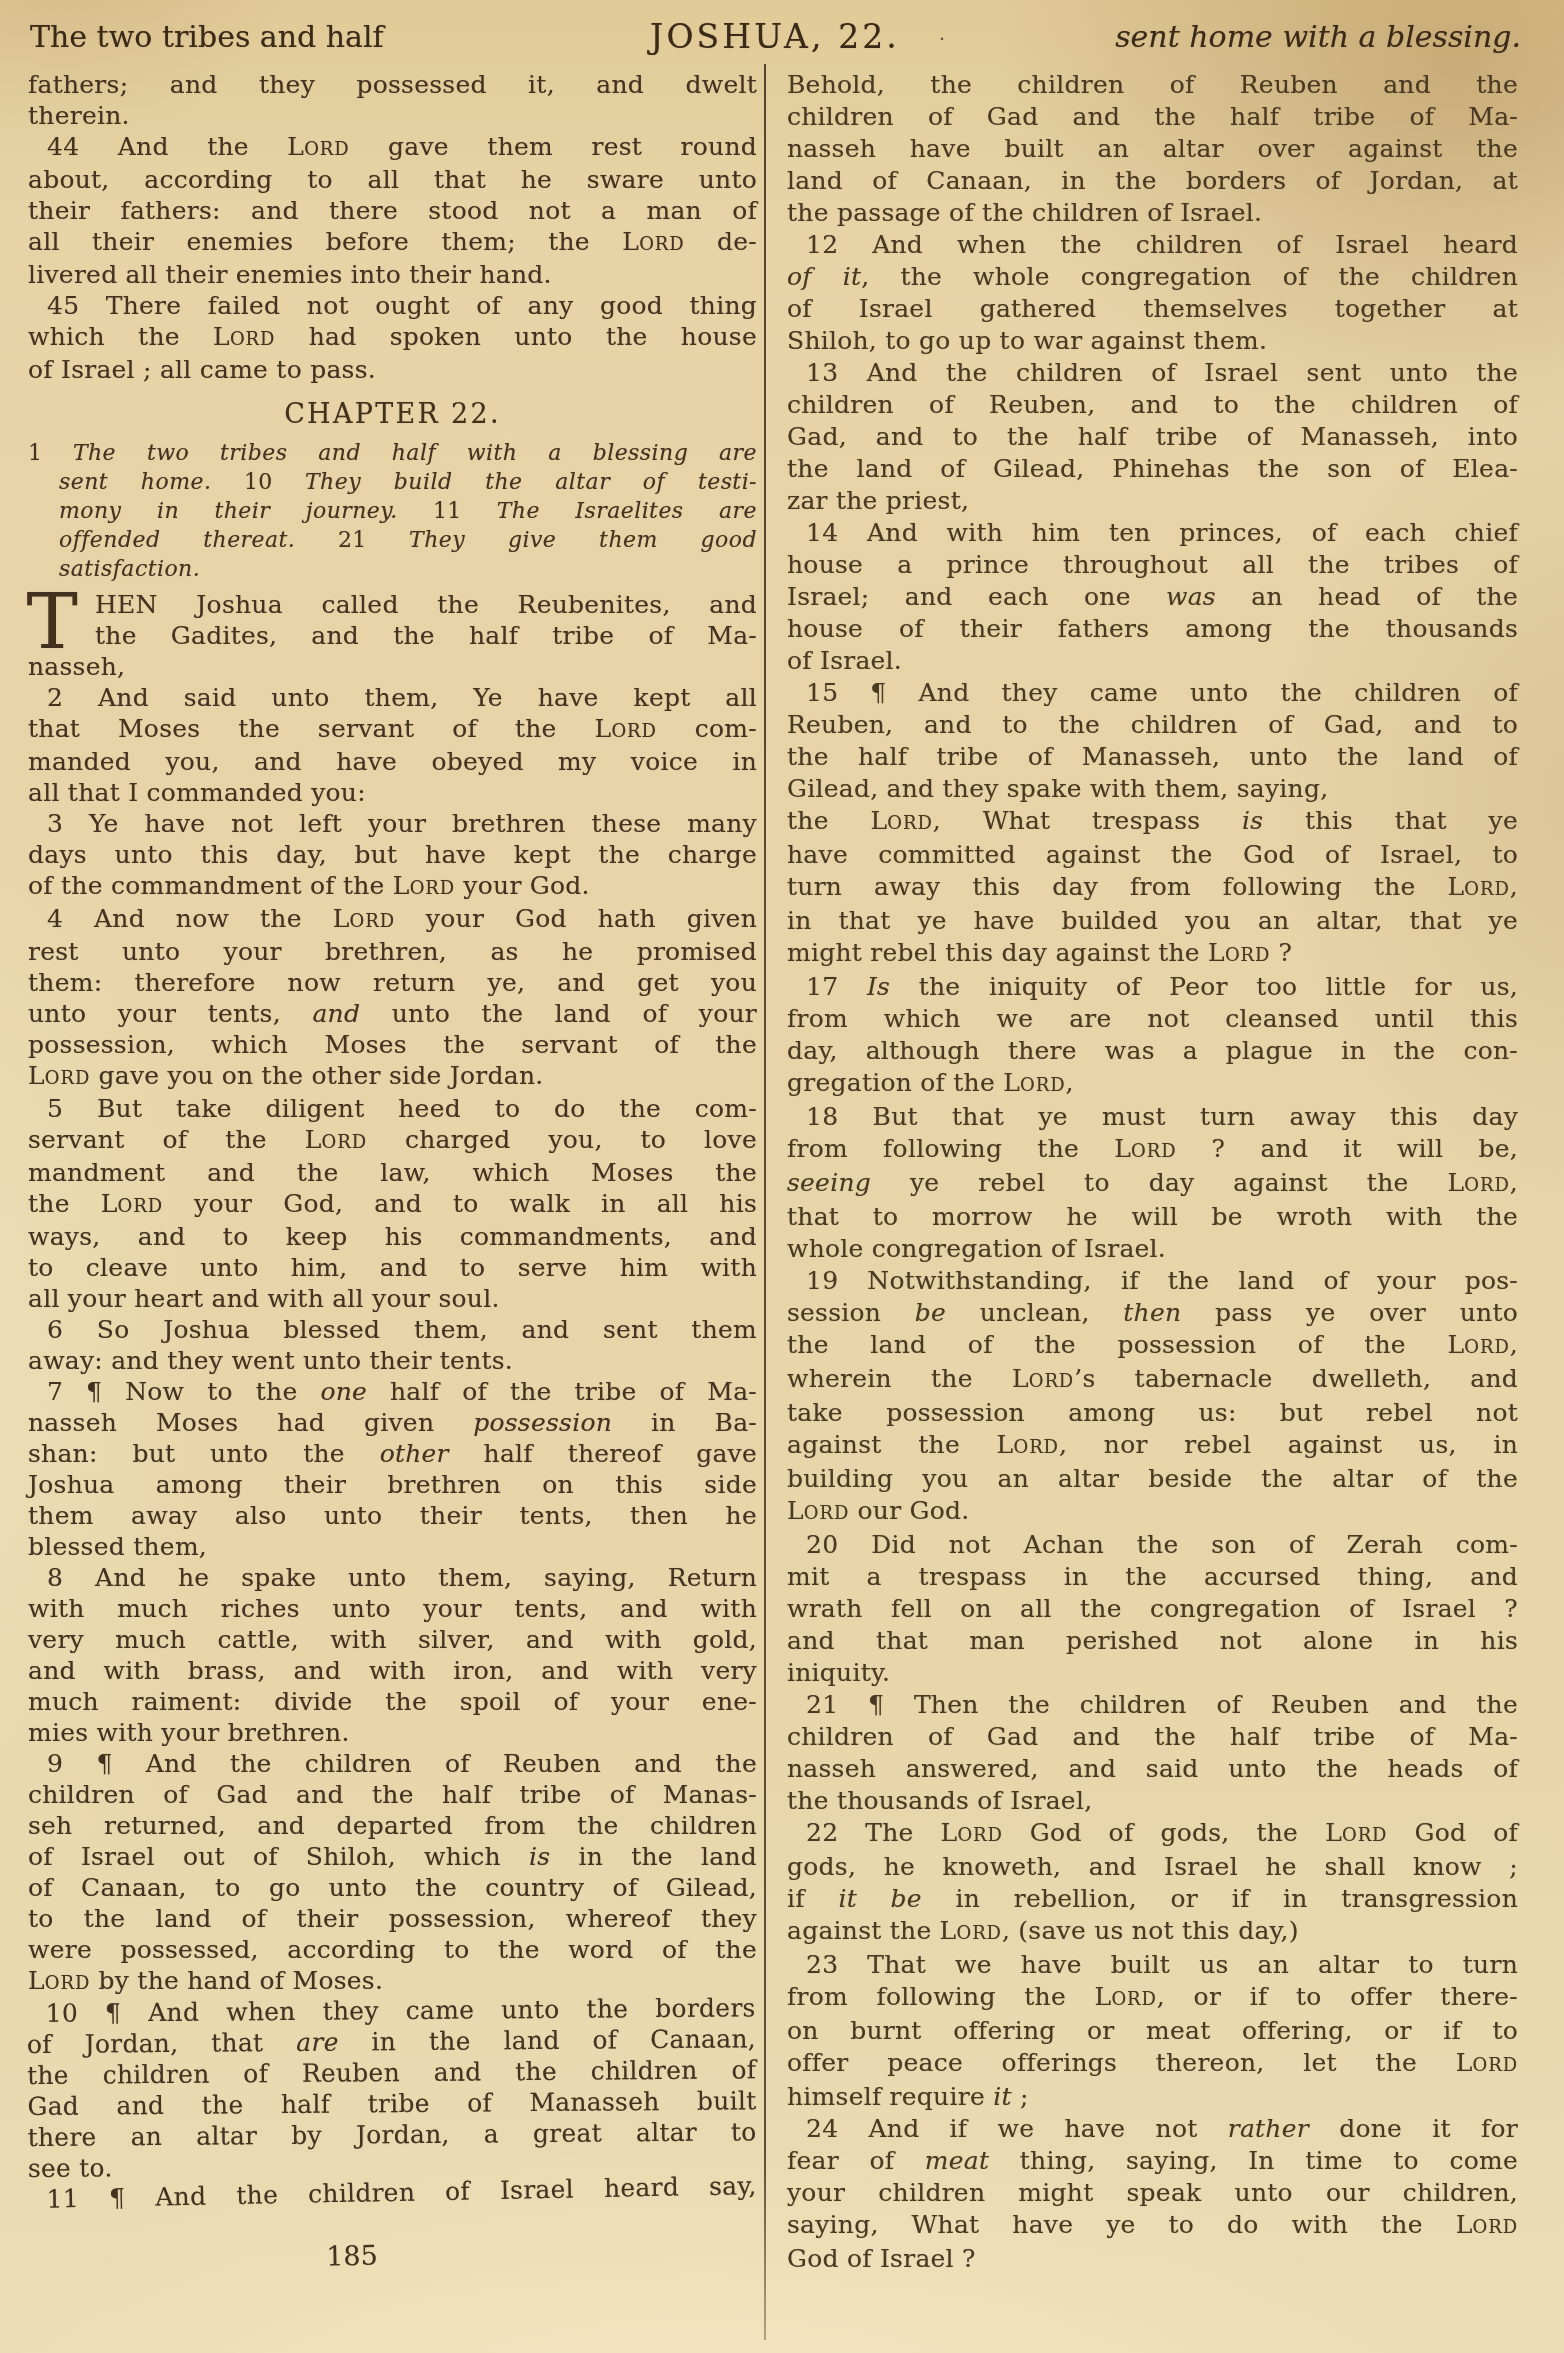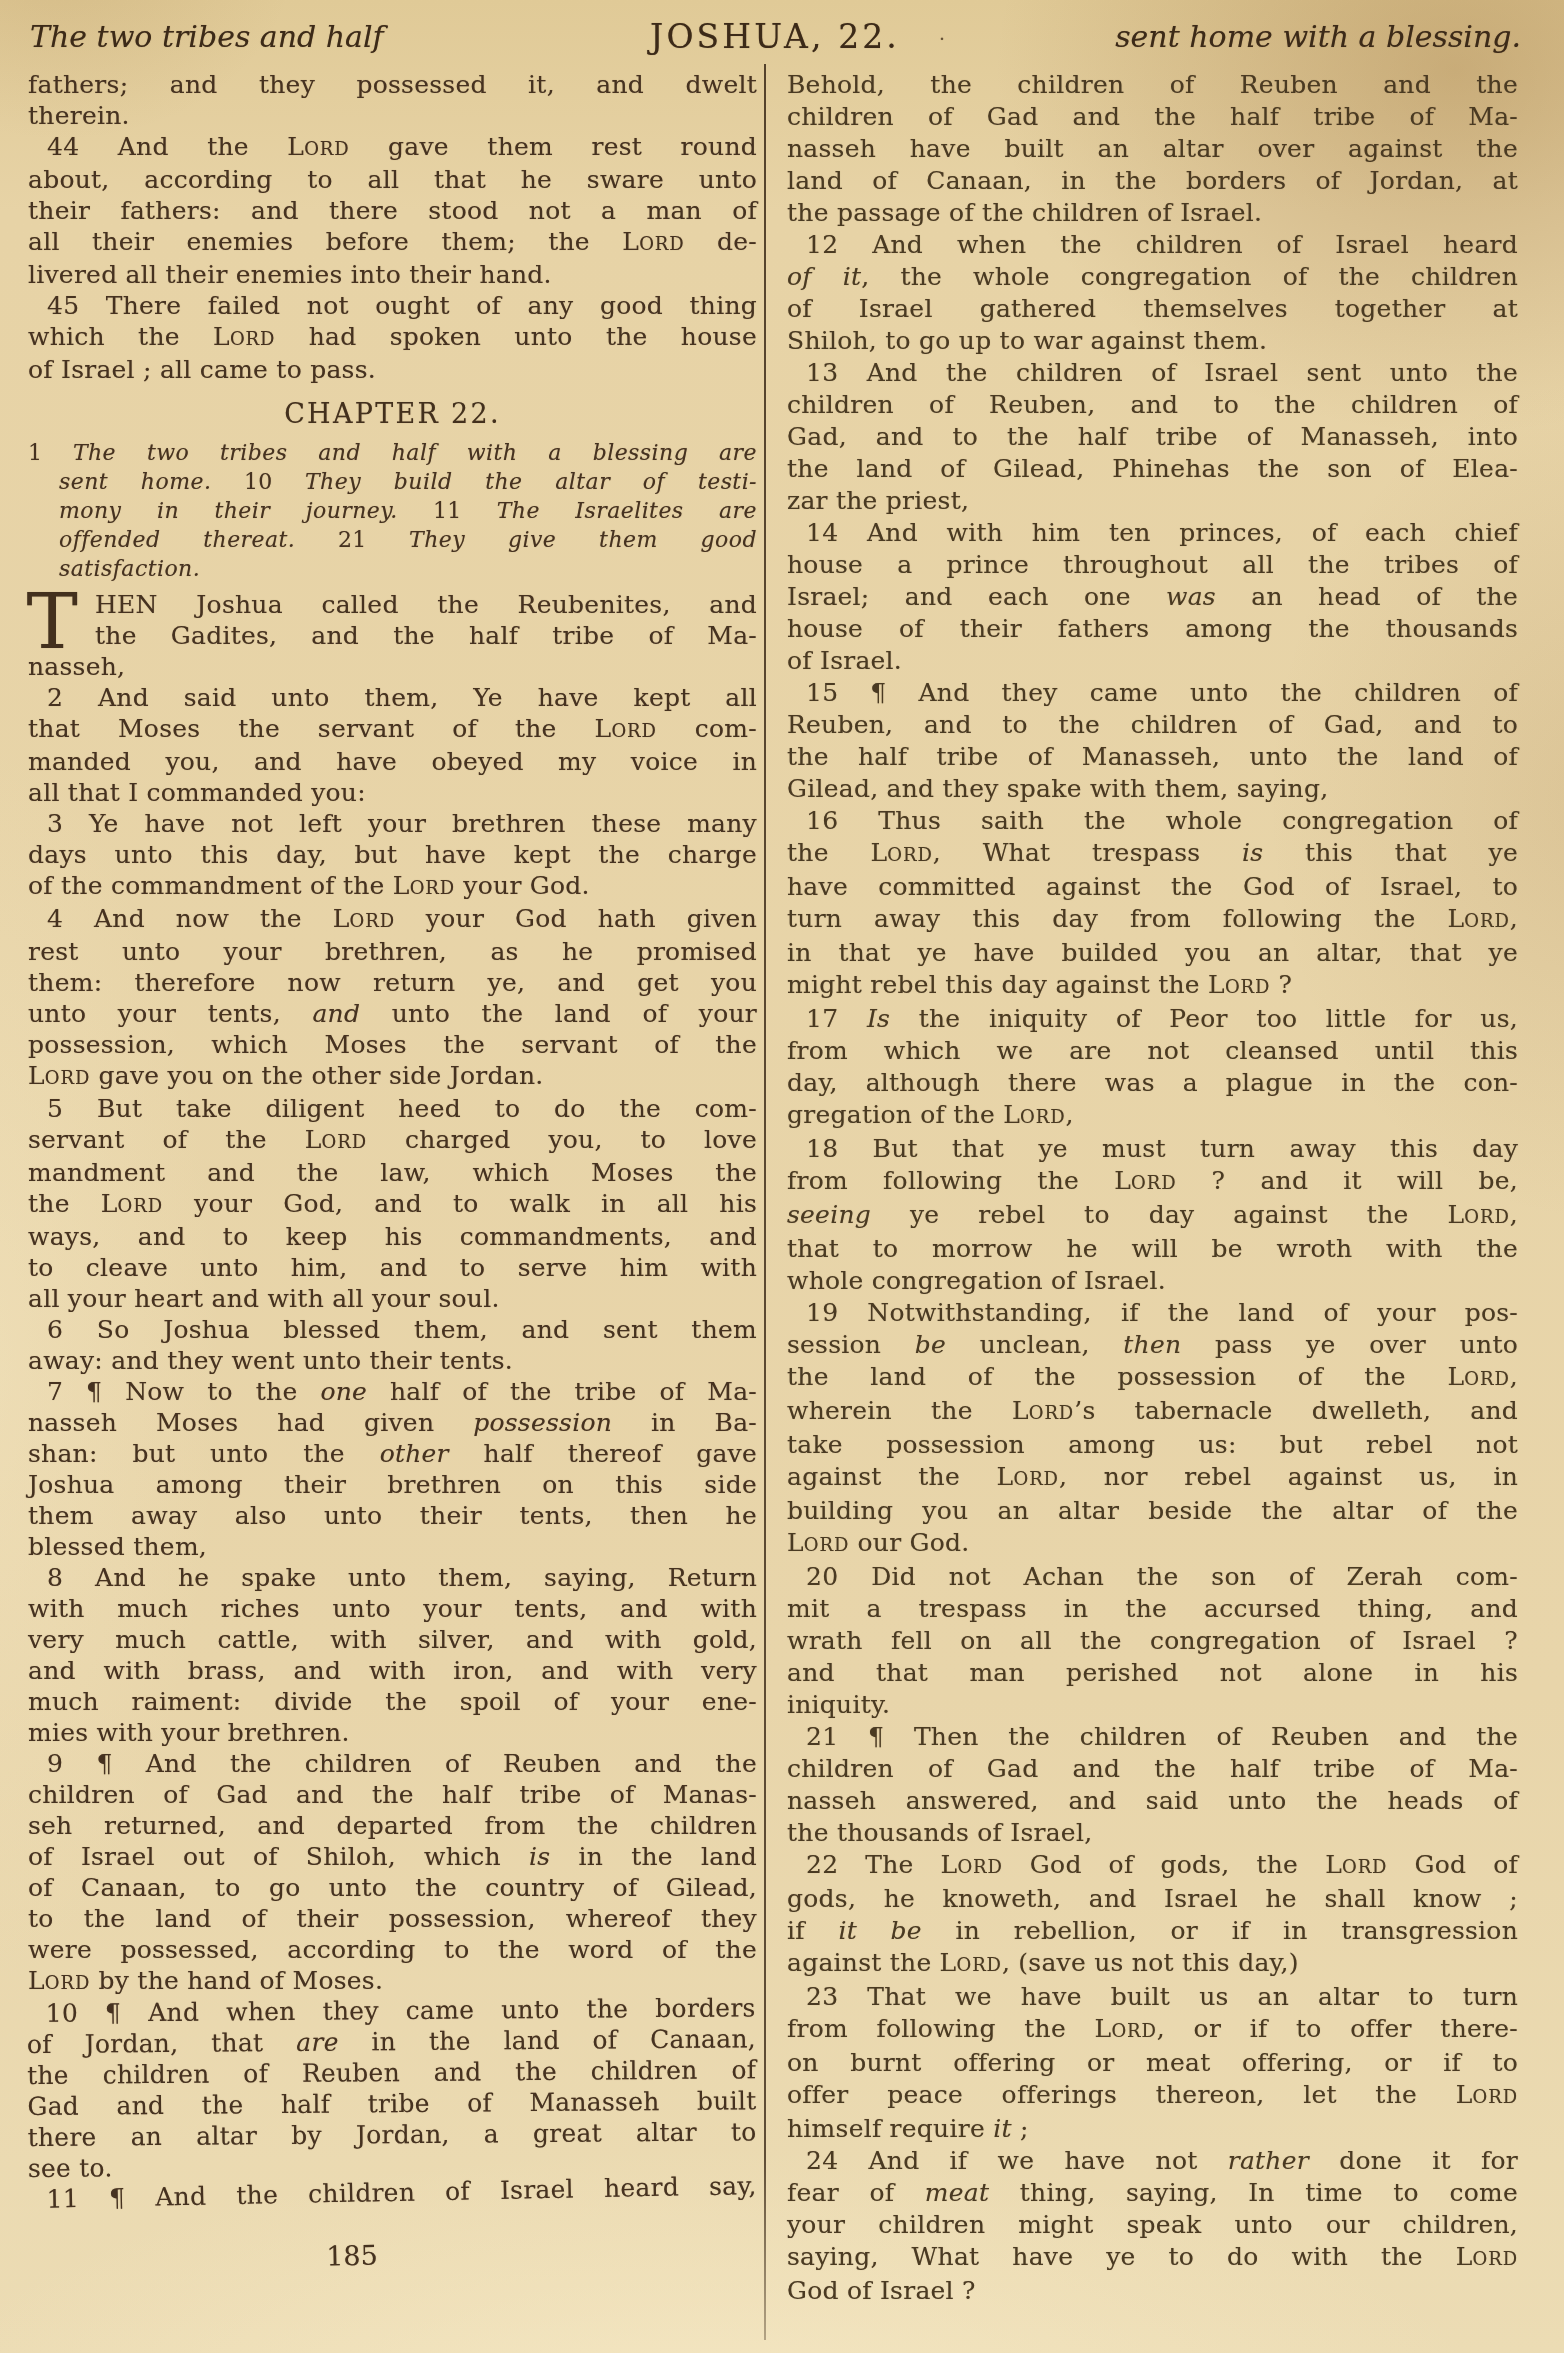--- a/index.html
+++ b/index.html
@@ -14,21 +14,21 @@
       radial-gradient(ellipse 548px 704px at 102% 34%, rgba(146,102,46,.14), transparent 60%),
       radial-gradient(ellipse 391px 313px at 4% -2%, rgba(146,102,46,.14), transparent 60%),
       radial-gradient(ellipse 1174px 407px at 45% 103%, rgba(250,238,204,.6), transparent 68%),
       radial-gradient(ellipse 407px 1017px at -2% 58%, rgba(248,236,202,.38), transparent 62%),
       linear-gradient(180deg,#e0ca97 0%,#e7d3a6 9%,#e8d5aa 72%,#ecdcb4 100%);
     color:#46321f;
   }
   
   .rh{position:absolute;white-space:nowrap;color:#3c2a18;
       text-shadow:0 0 0.8px rgba(70,48,28,.5);}
-  .rh-left{left:30px;top:19px;font-style:italic;font-size:30px;}
+  .rh-left{left:30px;top:19px;font-size:30px;}
   .rh-center{left:775px;top:17px;transform:translateX(-50%);font-size:33px;letter-spacing:3.1px;text-align:right;}
   .rh-mark{left:939px;top:27px;font-size:19px;opacity:.75;}
   .rh-right{right:44px;top:19px;font-style:italic;font-size:30px;}
   
   .rule{position:absolute;left:764px;top:64px;width:1.6px;height:2276px;
         background:linear-gradient(180deg,rgba(60,42,24,.85) 0%,rgba(60,42,24,.8) 92%,rgba(60,42,24,.35) 100%);}
   
   .col{position:absolute;top:69px;width:729px;font-size:25px;line-height:31px;
        letter-spacing:.01em;text-shadow:0 0 0.8px rgba(70,48,28,.42);}
   .col-left{left:28px;color:#463220;}
@@ -199,21 +199,20 @@
         <div class="line">house of their fathers among the thousands</div>
         <div class="line last">of Israel.</div>
       </div>
       <div class="block verse">
         <div class="line ind">15 ¶ And they came unto the children of</div>
         <div class="line">Reuben, and to the children of Gad, and to</div>
         <div class="line">the half tribe of Manasseh, unto the land of</div>
         <div class="line last">Gilead, and they spake with them, saying,</div>
       </div>
       <div class="block verse">
-        <div class="line ind">16 Thus saith the whole congregation of</div>
         <div class="line">the L<span class="sc">ORD</span>, What trespass <i>is</i> this that ye</div>
         <div class="line">have committed against the God of Israel, to</div>
         <div class="line">turn away this day from following the L<span class="sc">ORD</span>,</div>
         <div class="line">in that ye have builded you an altar, that ye</div>
         <div class="line last">might rebel this day against the L<span class="sc">ORD</span> ?</div>
       </div>
       <div class="block verse">
         <div class="line ind">17 <i>Is</i> the iniquity of Peor too little for us,</div>
         <div class="line">from which we are not cleansed until this</div>
         <div class="line">day, although there was a plague in the con-</div>

